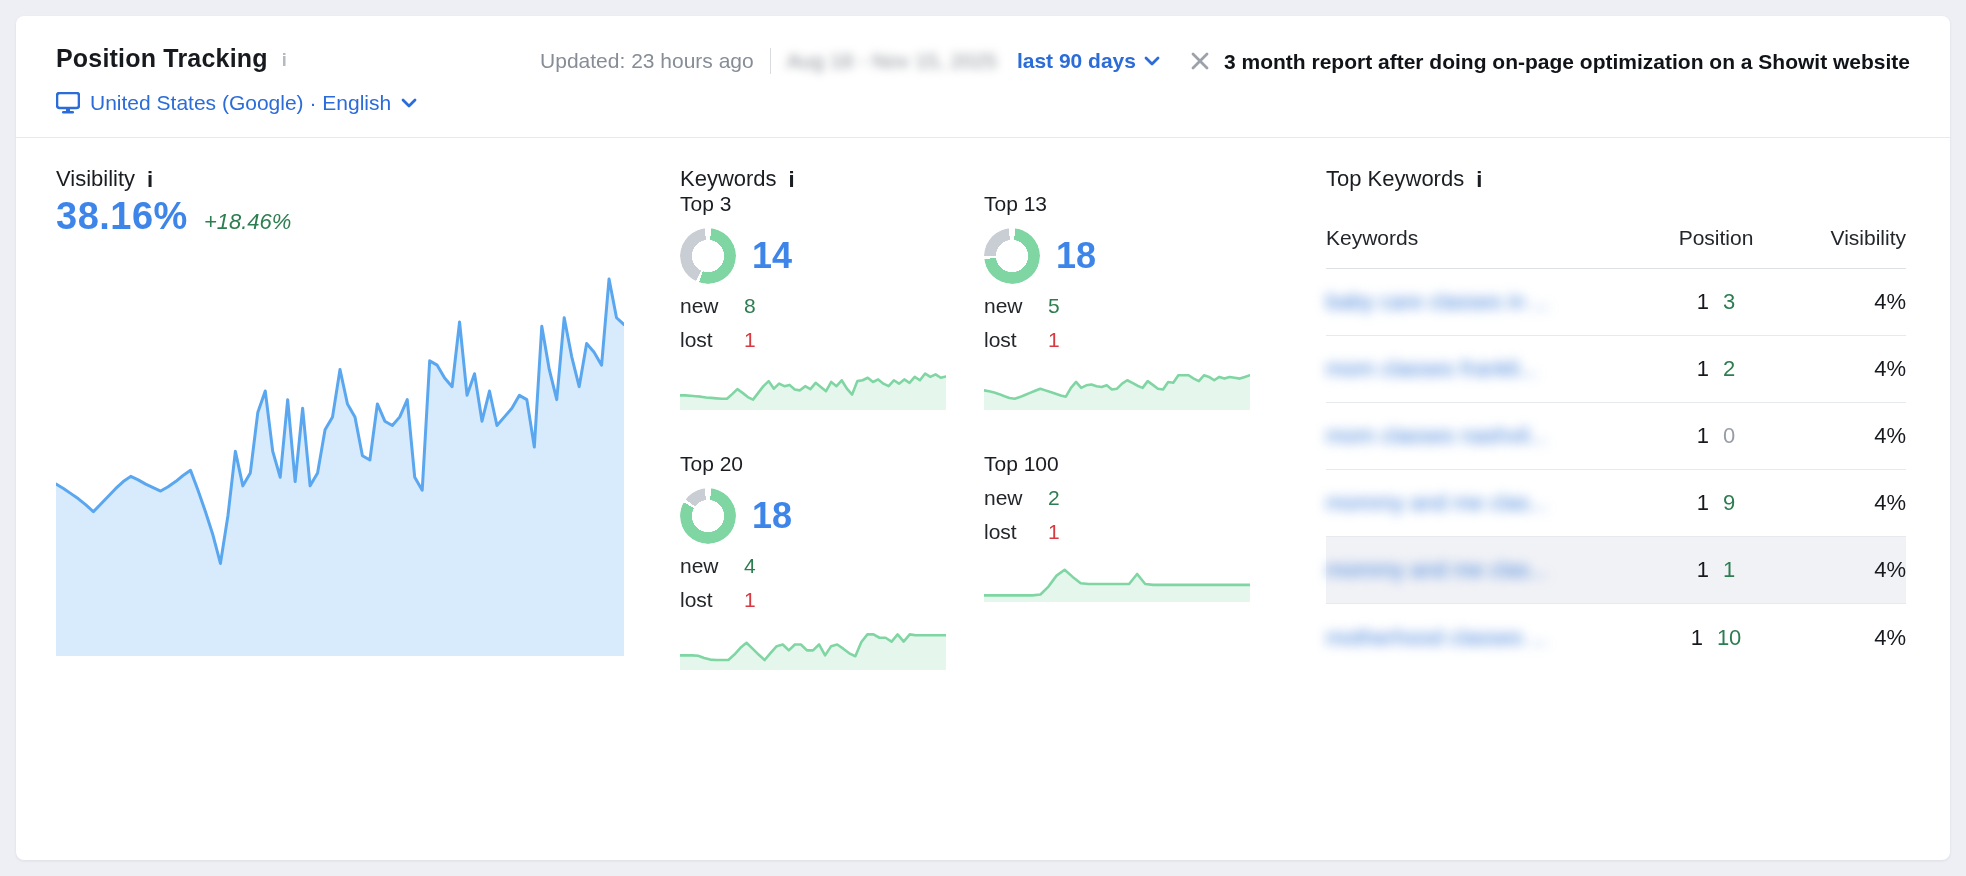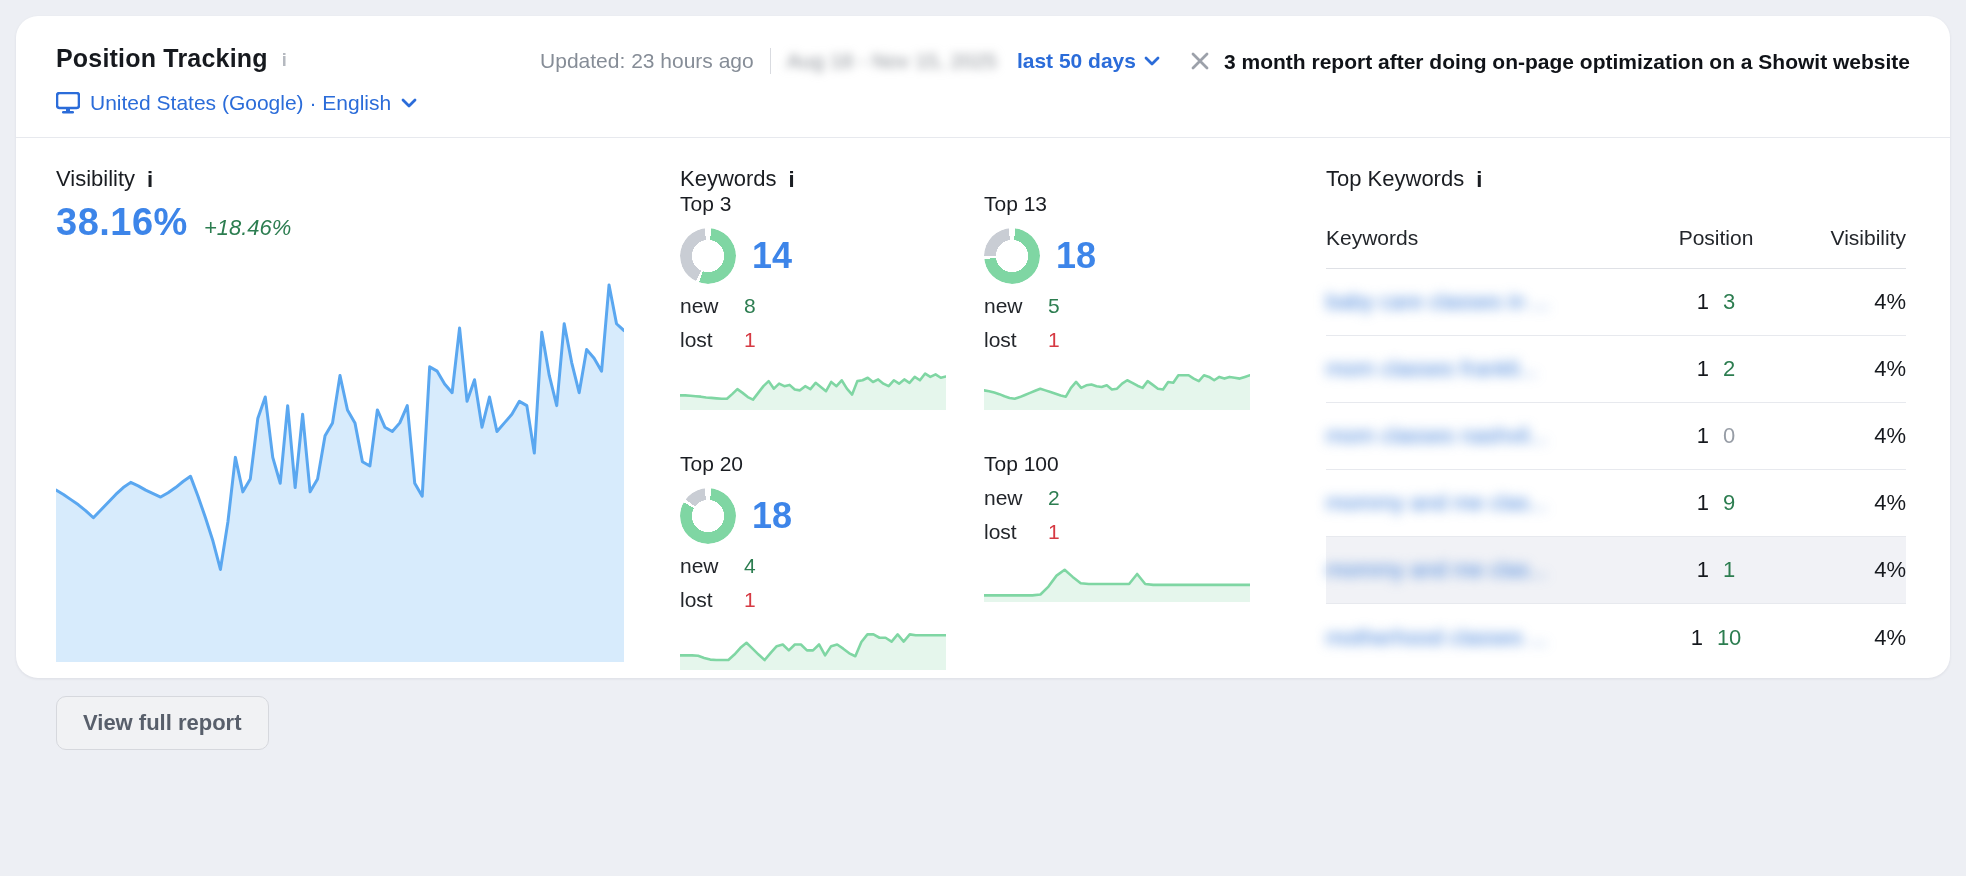--- a/index.html
+++ b/index.html
@@ -5,22 +5,22 @@
   :root{
     --page-bg:#edeff4; --card-bg:#ffffff; --dark:#16191e; --gray-text:#868d97;
     --link-blue:#2b6cd9; --accent-blue:#3d85e9; --green-text:#2c7d50; --red-text:#d63a43;
     --spark-line:#7fd6a3; --spark-fill:#e5f6ec; --donut-green:#7fd6a3; --donut-gray:#c9cdd4;
     --chart-line:#5aa7f0; --chart-fill:#d7ebfc; --sep:#e7e9ee; --highlight:#f1f2f6;
     --btn-bg:#f1f2f4; --btn-border:#d6d8dd; --btn-text:#585f6b;
   }
   *{box-sizing:border-box; margin:0; padding:0;}
   body{width:1966px; height:876px; background:var(--page-bg);
        font-family:"Liberation Sans", sans-serif; color:var(--dark); overflow:hidden;}
-  .card{position:relative; margin:16px; width:1934px; height:662px; background:var(--card-bg);
-        border-radius:22px; box-shadow:0 1px 3px rgba(20,30,50,.08);}
+  .card{position:relative; margin:16px; width:1934px; height:844px; background:var(--card-bg);
+        border-radius:8px; box-shadow:0 1px 3px rgba(20,30,50,.08);}
   
   .card-header{display:flex; justify-content:space-between; align-items:flex-start;
                padding:28px 40px 22px 40px; border-bottom:1px solid var(--sep);}
   .title-row{display:flex; align-items:center; gap:14px;}
   .title-row h1{font-size:25px; font-weight:bold; color:var(--dark); letter-spacing:.2px;}
   .info-i{color:#b5b9c0; font-size:18px; font-weight:bold; line-height:1; padding-top:2px;}
   .location-row{display:flex; align-items:center; gap:10px; margin-top:18px; cursor:pointer;}
   .location-row .loc-label{color:var(--link-blue); font-size:21px;}
   .header-right{display:flex; align-items:flex-end; gap:14px; padding-top:4px;}
   .meta-row{display:flex; align-items:center; gap:16px;}
@@ -30,21 +30,21 @@
   .range-sel{display:flex; align-items:center; gap:8px; cursor:pointer; margin-left:4px;}
   .range-sel span{color:var(--link-blue); font-size:21px; font-weight:bold;}
   .close-btn{margin-left:14px; cursor:pointer; display:flex; align-items:center;}
   .note{font-size:21px; font-weight:bold; color:#101318;}
   
   .content{display:flex; padding:28px 44px 0 40px;}
   .sec-title{display:flex; align-items:center; gap:12px;}
   .sec-title span{font-size:22px; color:#1a1d22;}
   
   .vis-col{width:570px;}
-  .vis-value-row{display:flex; align-items:baseline; gap:16px; margin-top:9px;}
+  .vis-value-row{display:flex; align-items:baseline; gap:16px; margin-top:3px;}
   .vis-value{color:var(--accent-blue); font-size:38px; font-weight:bold; letter-spacing:.5px;}
   .vis-delta{color:var(--green-text); font-size:22px;font-style:italic;}
   .vis-chart{margin-top:26px; display:block;}
   .report-btn{margin-top:34px; display:inline-block; background:var(--btn-bg);
               border:1px solid var(--btn-border); border-radius:10px; padding:13px 26px;
               font-size:22px; font-weight:bold; color:var(--btn-text); cursor:pointer;
               font-family:"Liberation Sans", sans-serif;}
   
   .kw-col{width:588px; margin-left:54px;}
   .kw-grid{display:grid; grid-template-columns:266px 266px; column-gap:38px; row-gap:42px; }
@@ -99,21 +99,21 @@
           <path d="M2 2 L8 8 L14 2" fill="none" stroke="#2b6cd9" stroke-width="2.8" stroke-linecap="round" stroke-linejoin="round"></path>
         </svg>
       </div>
     </div>
     <div class="header-right">
       <div class="meta-row">
         <span class="updated">Updated: 23 hours ago</span>
         <span class="vdiv"></span>
         <span class="date-blur">Aug 18 - Nov 15, 2025</span>
         <span class="range-sel">
-          <span>last 50 days</span>
+          <span>last 90 days</span>
           <svg width="16" height="10" viewBox="0 0 16 10">
             <path d="M2 2 L8 8 L14 2" fill="none" stroke="#2b6cd9" stroke-width="2.8" stroke-linecap="round" stroke-linejoin="round"></path>
           </svg>
         </span>
         <span class="close-btn">
           <svg width="20" height="20" viewBox="0 0 20 20">
             <path d="M3 3 L17 17 M17 3 L3 17" stroke="#9ca1aa" stroke-width="2.8" stroke-linecap="round"></path>
           </svg>
         </span>
       </div>
@@ -129,21 +129,20 @@
         <span class="info-i">i</span>
       </div>
       <div class="vis-value-row">
         <span class="vis-value">38.16%</span>
         <span class="vis-delta">+18.46%</span>
       </div>
       <svg class="vis-chart bluechart" width="568" height="392" viewBox="0 0 568 392" preserveAspectRatio="none">
           <polygon points="0,392 0.00,220.14 7.47,224.45 14.95,229.63 22.42,234.80 29.89,240.84 37.37,247.73 44.84,239.97 52.32,232.21 59.79,224.45 67.26,217.56 74.74,212.38 82.21,215.83 89.68,220.14 97.16,223.59 104.63,227.04 112.11,222.73 119.58,217.56 127.05,211.52 134.53,206.35 142.00,226.18 149.47,247.73 156.95,271.01 164.42,299.47 171.89,252.04 179.37,187.38 186.84,221.87 194.32,208.93 201.79,148.58 209.26,127.02 216.74,187.38 224.21,213.24 231.68,135.64 239.16,217.56 246.63,144.27 254.11,221.87 261.58,208.93 269.05,165.82 276.53,152.89 284.00,105.47 291.47,139.96 298.95,152.89 306.42,191.69 313.89,196.00 321.37,139.96 328.84,157.20 336.32,161.51 343.79,152.89 351.26,135.64 358.74,213.24 366.21,226.18 373.68,96.84 381.16,101.16 388.63,114.09 396.11,122.71 403.58,58.04 411.05,131.33 418.53,109.78 426.00,157.20 433.47,127.02 440.95,161.51 448.42,152.89 455.89,144.27 463.37,131.33 470.84,135.64 478.32,183.07 485.79,62.36 493.26,105.47 500.74,135.64 508.21,53.73 515.68,92.53 523.16,122.71 530.63,79.60 538.11,88.22 545.58,101.16 553.05,14.93 560.53,53.73 568.00,60.63 568,392" fill="#d7ebfc"></polygon>
           <polyline points="0.00,220.14 7.47,224.45 14.95,229.63 22.42,234.80 29.89,240.84 37.37,247.73 44.84,239.97 52.32,232.21 59.79,224.45 67.26,217.56 74.74,212.38 82.21,215.83 89.68,220.14 97.16,223.59 104.63,227.04 112.11,222.73 119.58,217.56 127.05,211.52 134.53,206.35 142.00,226.18 149.47,247.73 156.95,271.01 164.42,299.47 171.89,252.04 179.37,187.38 186.84,221.87 194.32,208.93 201.79,148.58 209.26,127.02 216.74,187.38 224.21,213.24 231.68,135.64 239.16,217.56 246.63,144.27 254.11,221.87 261.58,208.93 269.05,165.82 276.53,152.89 284.00,105.47 291.47,139.96 298.95,152.89 306.42,191.69 313.89,196.00 321.37,139.96 328.84,157.20 336.32,161.51 343.79,152.89 351.26,135.64 358.74,213.24 366.21,226.18 373.68,96.84 381.16,101.16 388.63,114.09 396.11,122.71 403.58,58.04 411.05,131.33 418.53,109.78 426.00,157.20 433.47,127.02 440.95,161.51 448.42,152.89 455.89,144.27 463.37,131.33 470.84,135.64 478.32,183.07 485.79,62.36 493.26,105.47 500.74,135.64 508.21,53.73 515.68,92.53 523.16,122.71 530.63,79.60 538.11,88.22 545.58,101.16 553.05,14.93 560.53,53.73 568.00,60.63" fill="none" stroke-linejoin="round" stroke-linecap="round" stroke="#5aa7f0" stroke-width="3"></polyline>
         </svg>
-      <button class="report-btn">View full report</button>
     </div>
 
     <div class="kw-col">
       <div class="sec-title">
         <span>Keywords</span>
         <span class="info-i">i</span>
       </div>
       <div class="kw-grid">
 
         <div class="kw-card">

